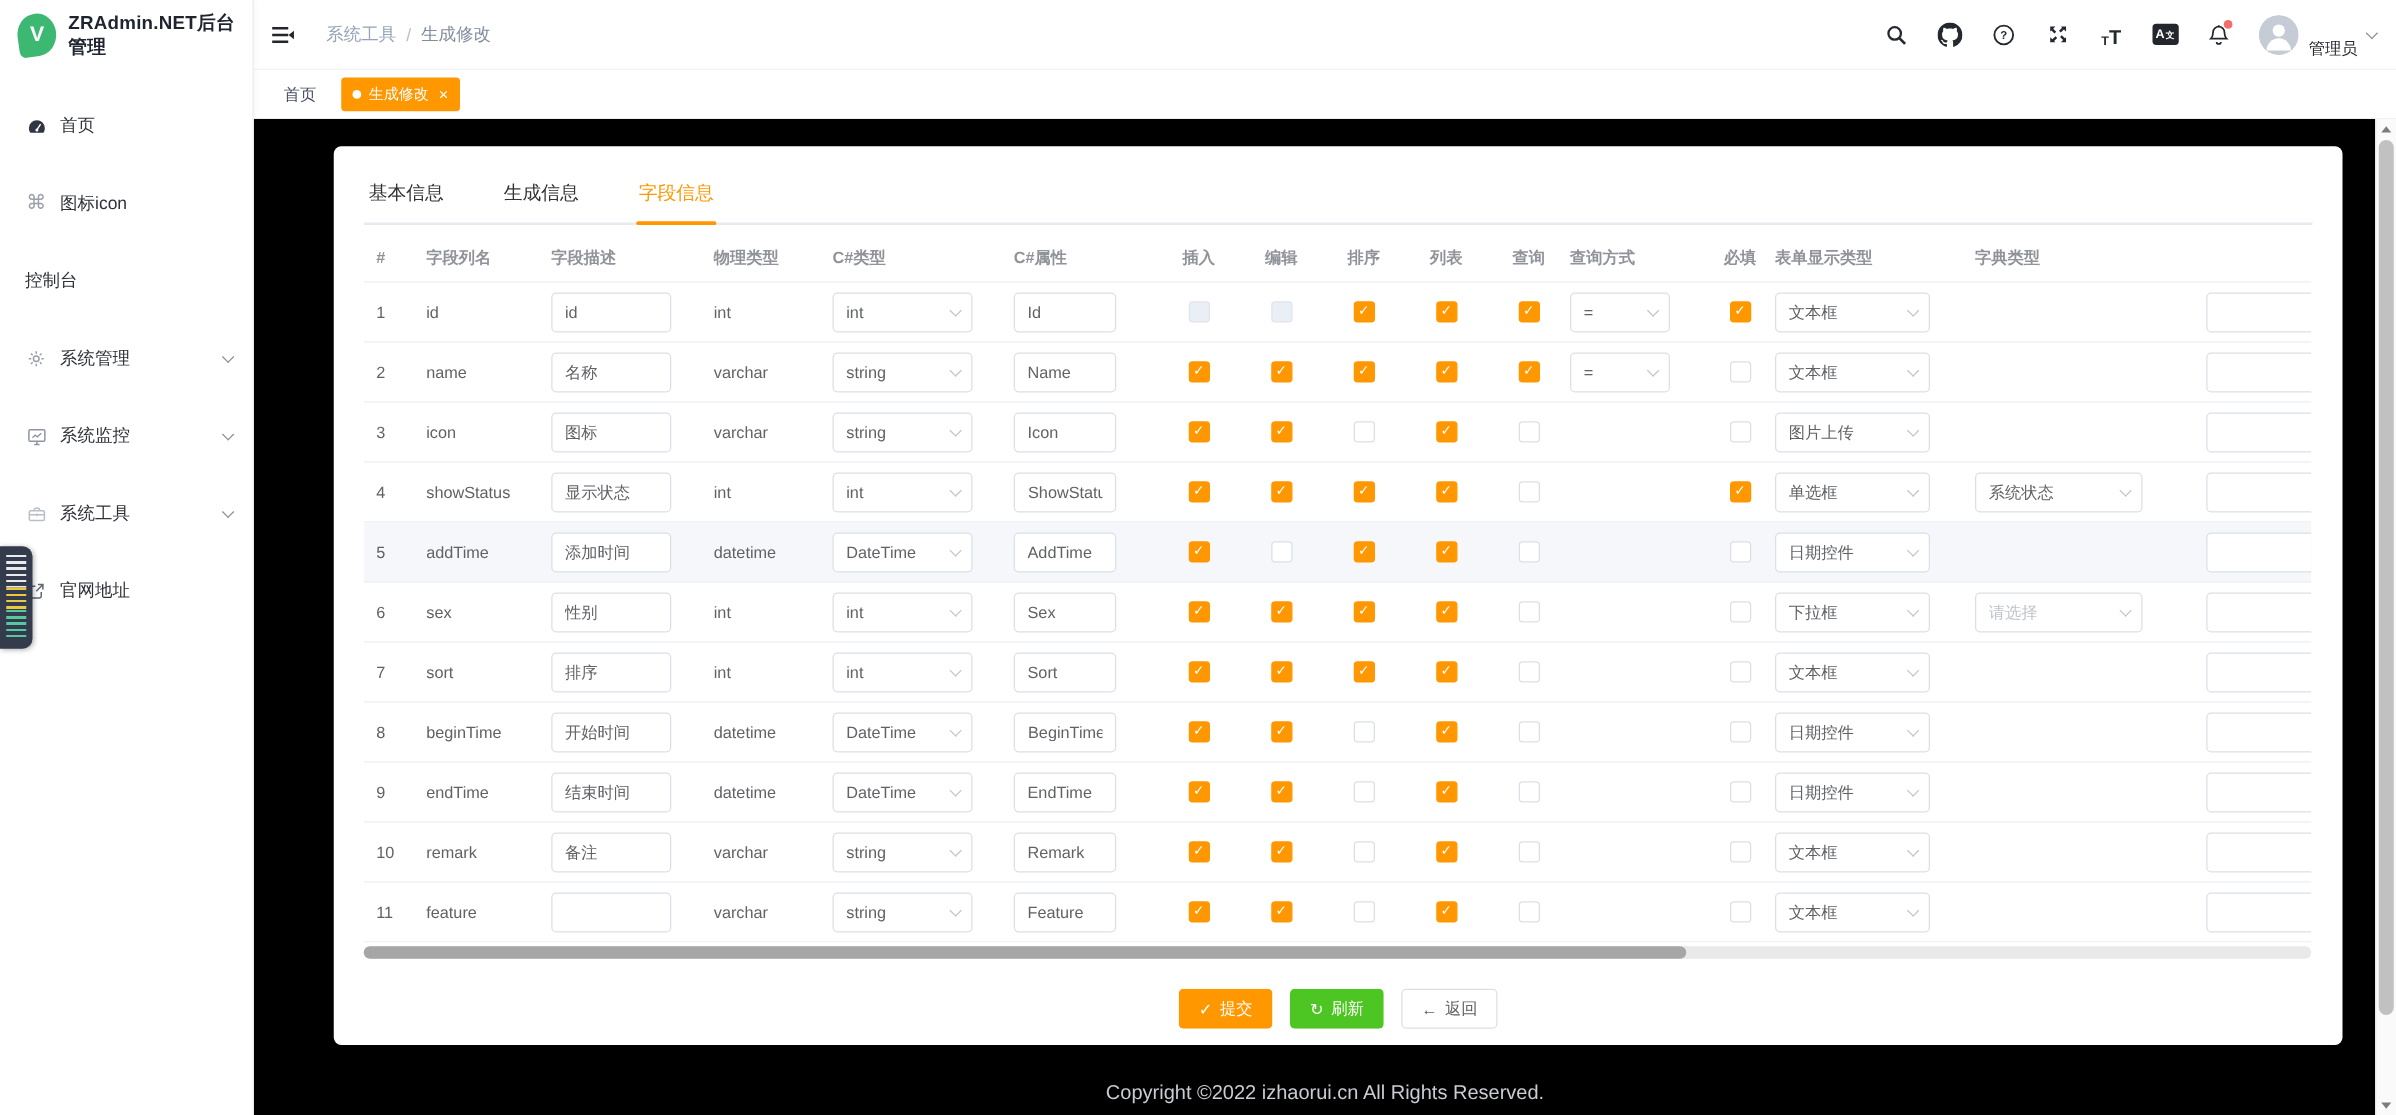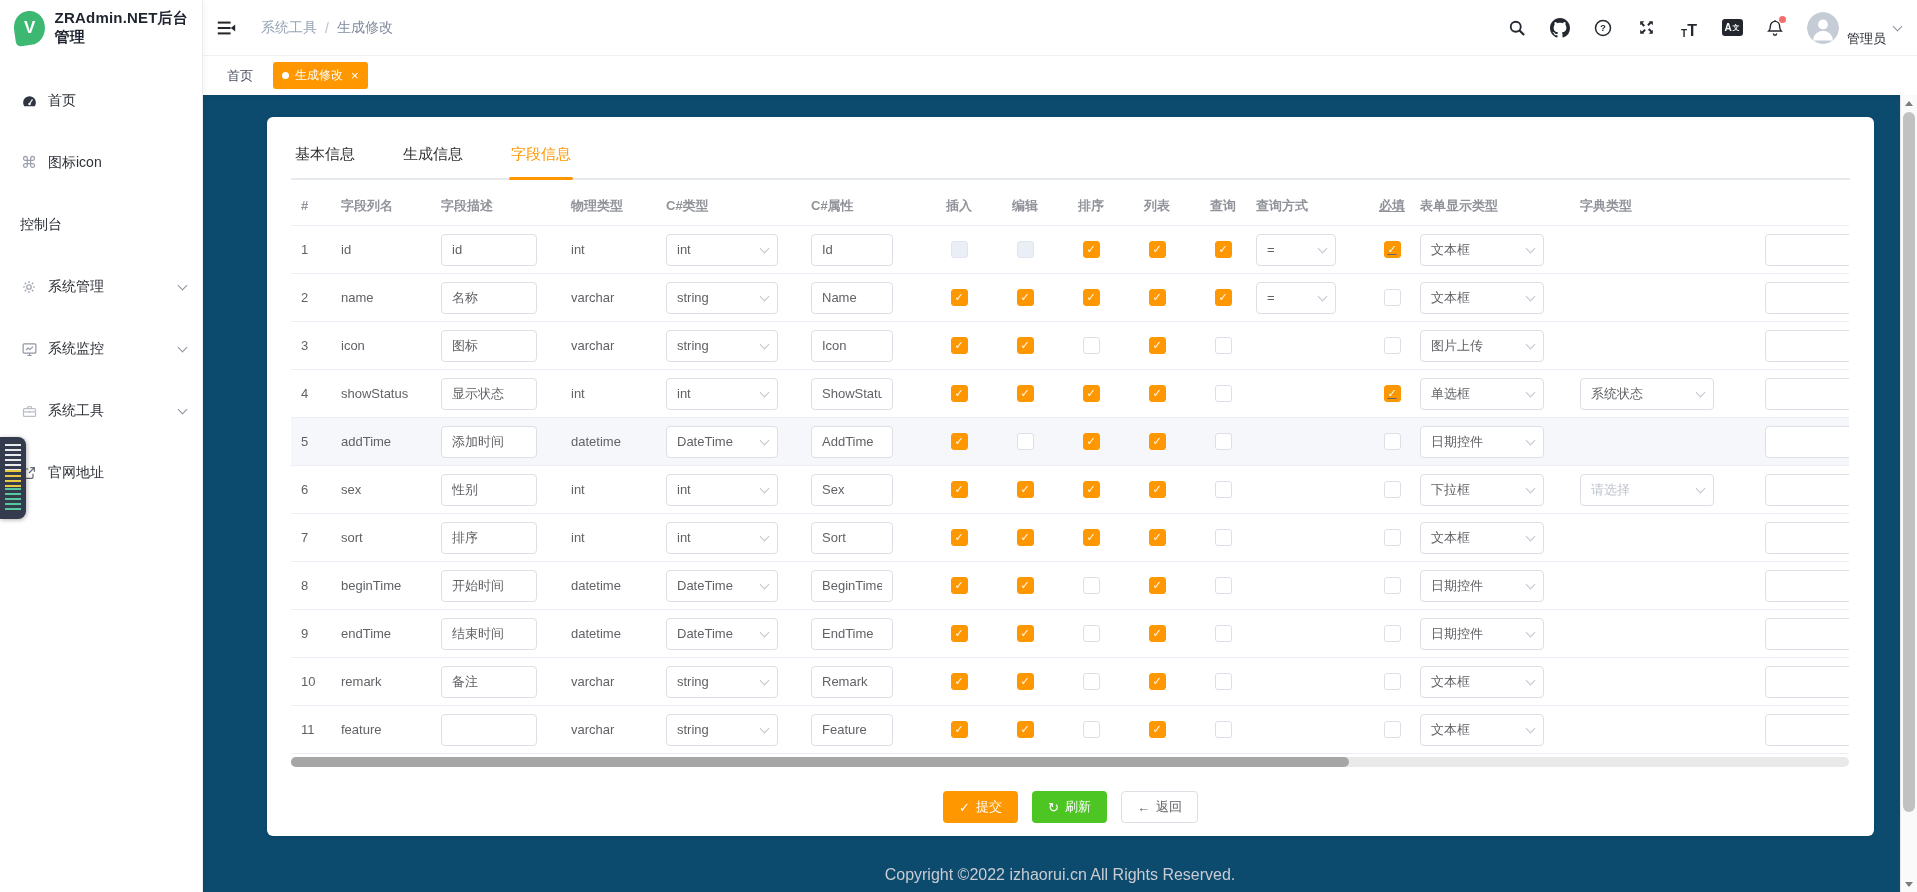--- a/index.html
+++ b/index.html
@@ -53,41 +53,41 @@
   
   .tagsbar { height:39px; background:#fff; display:flex; align-items:center; padding-left:24px; gap:20px;
              box-shadow:0 2px 4px rgba(0,0,0,.05); position:relative; z-index:2; }
   .tag-home { font-size:13px; color:#495060; cursor:pointer; }
   .tag-active { background:#ff9700; color:#fff; font-size:12px; height:27px; display:flex; align-items:center;
                 padding:0 9px; border-radius:3px; gap:6px; cursor:pointer; }
   .tag-dot { width:7px; height:7px; border-radius:50%; background:#fff; }
   .tag-close { font-size:13px; line-height:1; margin-left:2px; }
 
   
-  .content { position:absolute; top:95px; left:0; right:0; bottom:0; background:#0c4a6e; overflow:hidden; }
+  .content { position:absolute; top:95px; left:0; right:0; bottom:0; background:#000000; overflow:hidden; }
   .card { margin:22px 43px 0 64px; background:#fff; border-radius:6px; box-shadow:0 1px 4px rgba(0,0,0,.08);
           padding:22px 24px 16px; height:719px; position:relative; }
 
   .tabs { display:flex; gap:44px; border-bottom:2px solid #e7eaef; padding:0 2px; position:relative; }
   .tab { font-size:15px; color:#303133; padding:6px 2px 14px; cursor:pointer; position:relative; }
   .tab.active { color:#ff9700; }
   .tab.active::after { content:""; position:absolute; left:0; right:0; bottom:-2px; height:3px; background:#ff9700; border-radius:2px; }
 
   .table-wrap { width:1558px; overflow:hidden; margin-top:6px; }
   .ftable { width:1604px; }
   .frow { display:flex; align-items:center; height:48px; border-bottom:1px solid #ebeef5; }
   .frow.head { height:40px; }
   .frow.hl { background:#f5f7fa; }
   .cell { font-size:13px; color:#606266; padding-right:6px; display:flex; align-items:center; }
   .head .cell { color:#909399; font-weight:bold; }
   .cell.center { justify-content:center; padding-right:0; }
 
   .col-num{width:50px; padding-left:10px;} .col-colname{width:100px;} .col-desc{width:130px;}
   .col-phys{width:95px;} .col-cstype{width:145px;} .col-csprop{width:115px;}
-  .col-chk{width:66px;} .col-qmode{width:108px;} .col-req{width:56px;text-decoration:underline;}
+  .col-chk{width:66px;} .col-qmode{width:108px;} .col-req{width:56px;}
   .col-disp{width:160px;font-family:Liberation Mono, monospace;} .col-dict{width:185px;} .col-extra{width:130px;}
 
   input.fld { height:32px; border:1px solid #dcdfe6; border-radius:4px; padding:0 10px; font-size:13px;
               color:#606266; outline:none; background:#fff; font-family:inherit; }
   .in-desc{width:96px;} .in-prop{width:82px;} .in-extra{width:120px;}
 
   .sel { height:32px; border:1px solid #dcdfe6; border-radius:4px; background:#fff; display:flex;
          align-items:center; justify-content:space-between; padding:0 9px 0 10px; font-size:13px; color:#606266; cursor:pointer; }
   .sel .sel-chev { width:7px; height:7px; border-right:1.4px solid #c0c4cc; border-bottom:1.4px solid #c0c4cc;
                    transform:rotate(45deg); margin-top:-3px; flex:none; }

